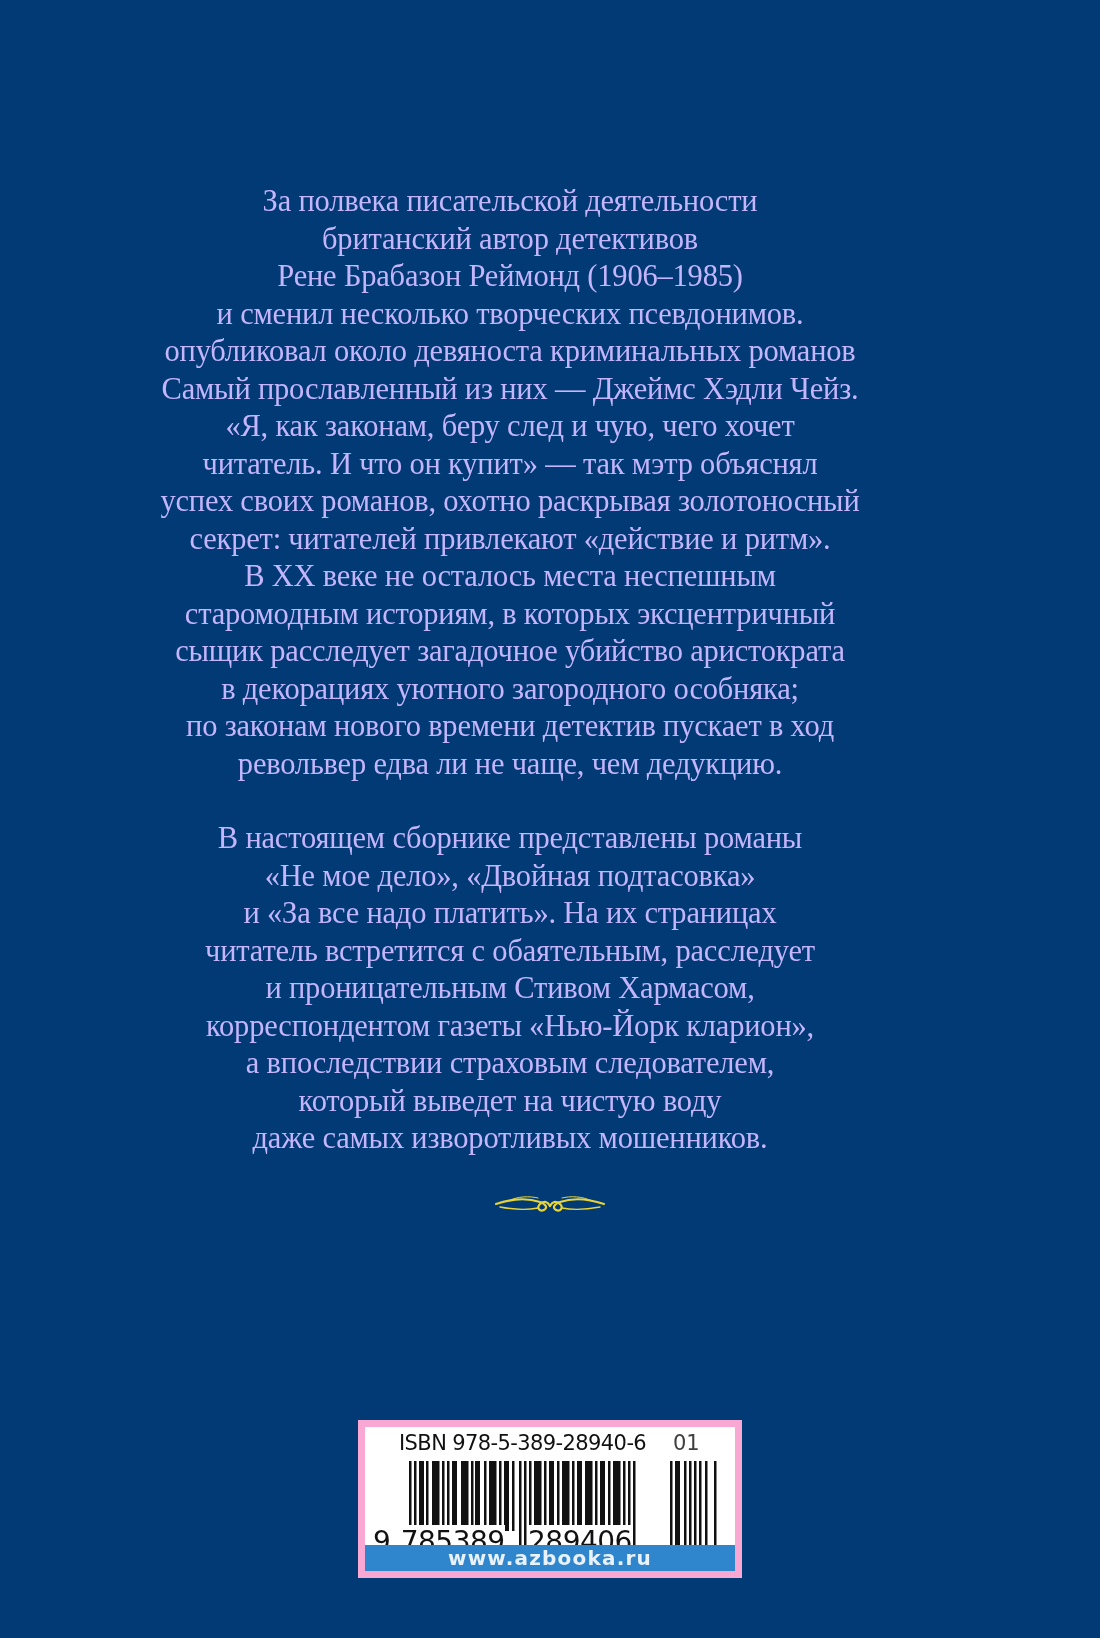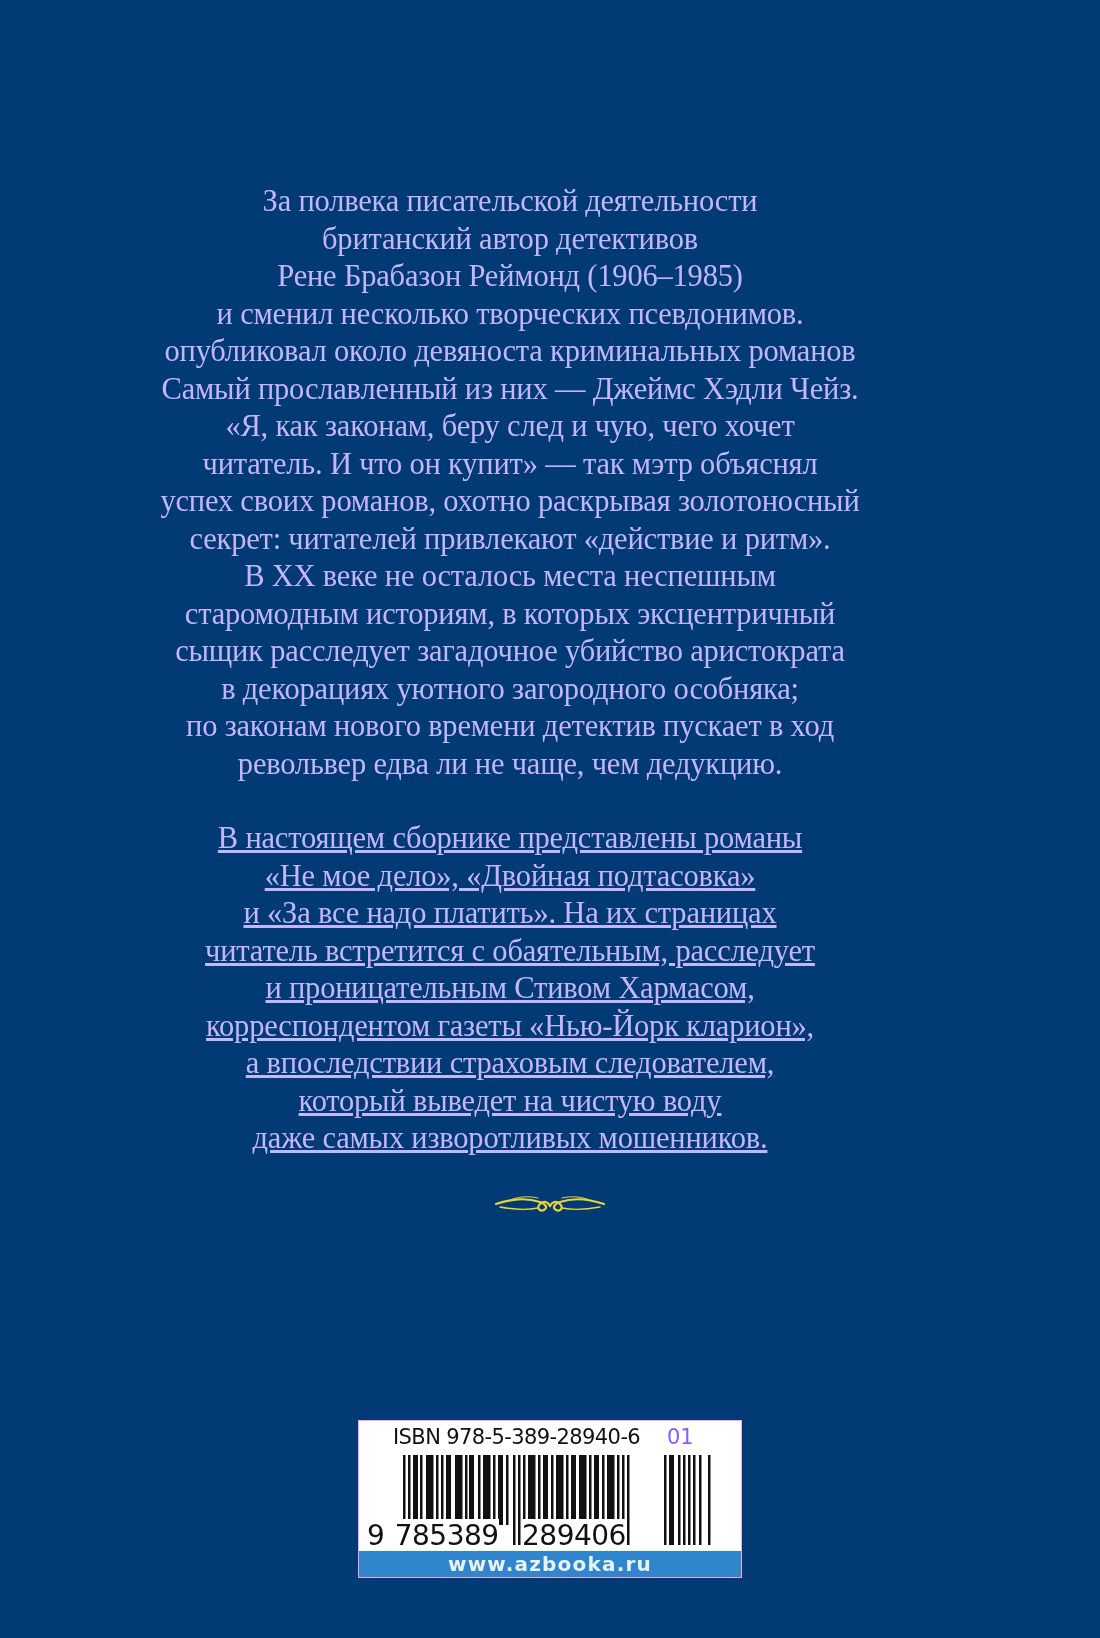--- a/index.html
+++ b/index.html
@@ -23,55 +23,55 @@
       font-size: 30.5px;
       letter-spacing: -0.2px;
     }
     .blurb .line {
       display: block;
       height: 37.5px;
       line-height: 37.5px;
       white-space: nowrap;
     }
     #para1 { top: 183px; }
-    #para2 { top: 820px; text-decoration: underline; }
+    #para2 { top: 820px; }
     .ornament {
       position: absolute;
       left: 494px;
       top: 1190px;
       width: 112px;
       height: 28px;
     }
     .barcode-box {
       position: absolute;
       left: 358px;
       top: 1420px;
       width: 384px;
       height: 158px;
       background: #ffffff;
       box-sizing: border-box;
-      border: 1px solid #f9a8d4;
+      border: 7px solid #f9a8d4;
     }
     .isbn-text {
       position: absolute;
       left: 34px;
       top: 4px;
       font-family: "DejaVu Sans", sans-serif;
       font-size: 21px;
       letter-spacing: -0.6px;
       color: #111;
       white-space: nowrap;
     }
     .addon-text {
       position: absolute;
       left: 308px;
       top: 4px;
       font-family: "DejaVu Sans", sans-serif;
       font-size: 21px;
-      color: #8b5cf6;
+      color: #404040;
     }
     .bars {
       position: absolute;
       left: 44px;
       top: 34px;
       width: 232px;
       height: 90px;
     }
     .addon-bars {
       position: absolute;

